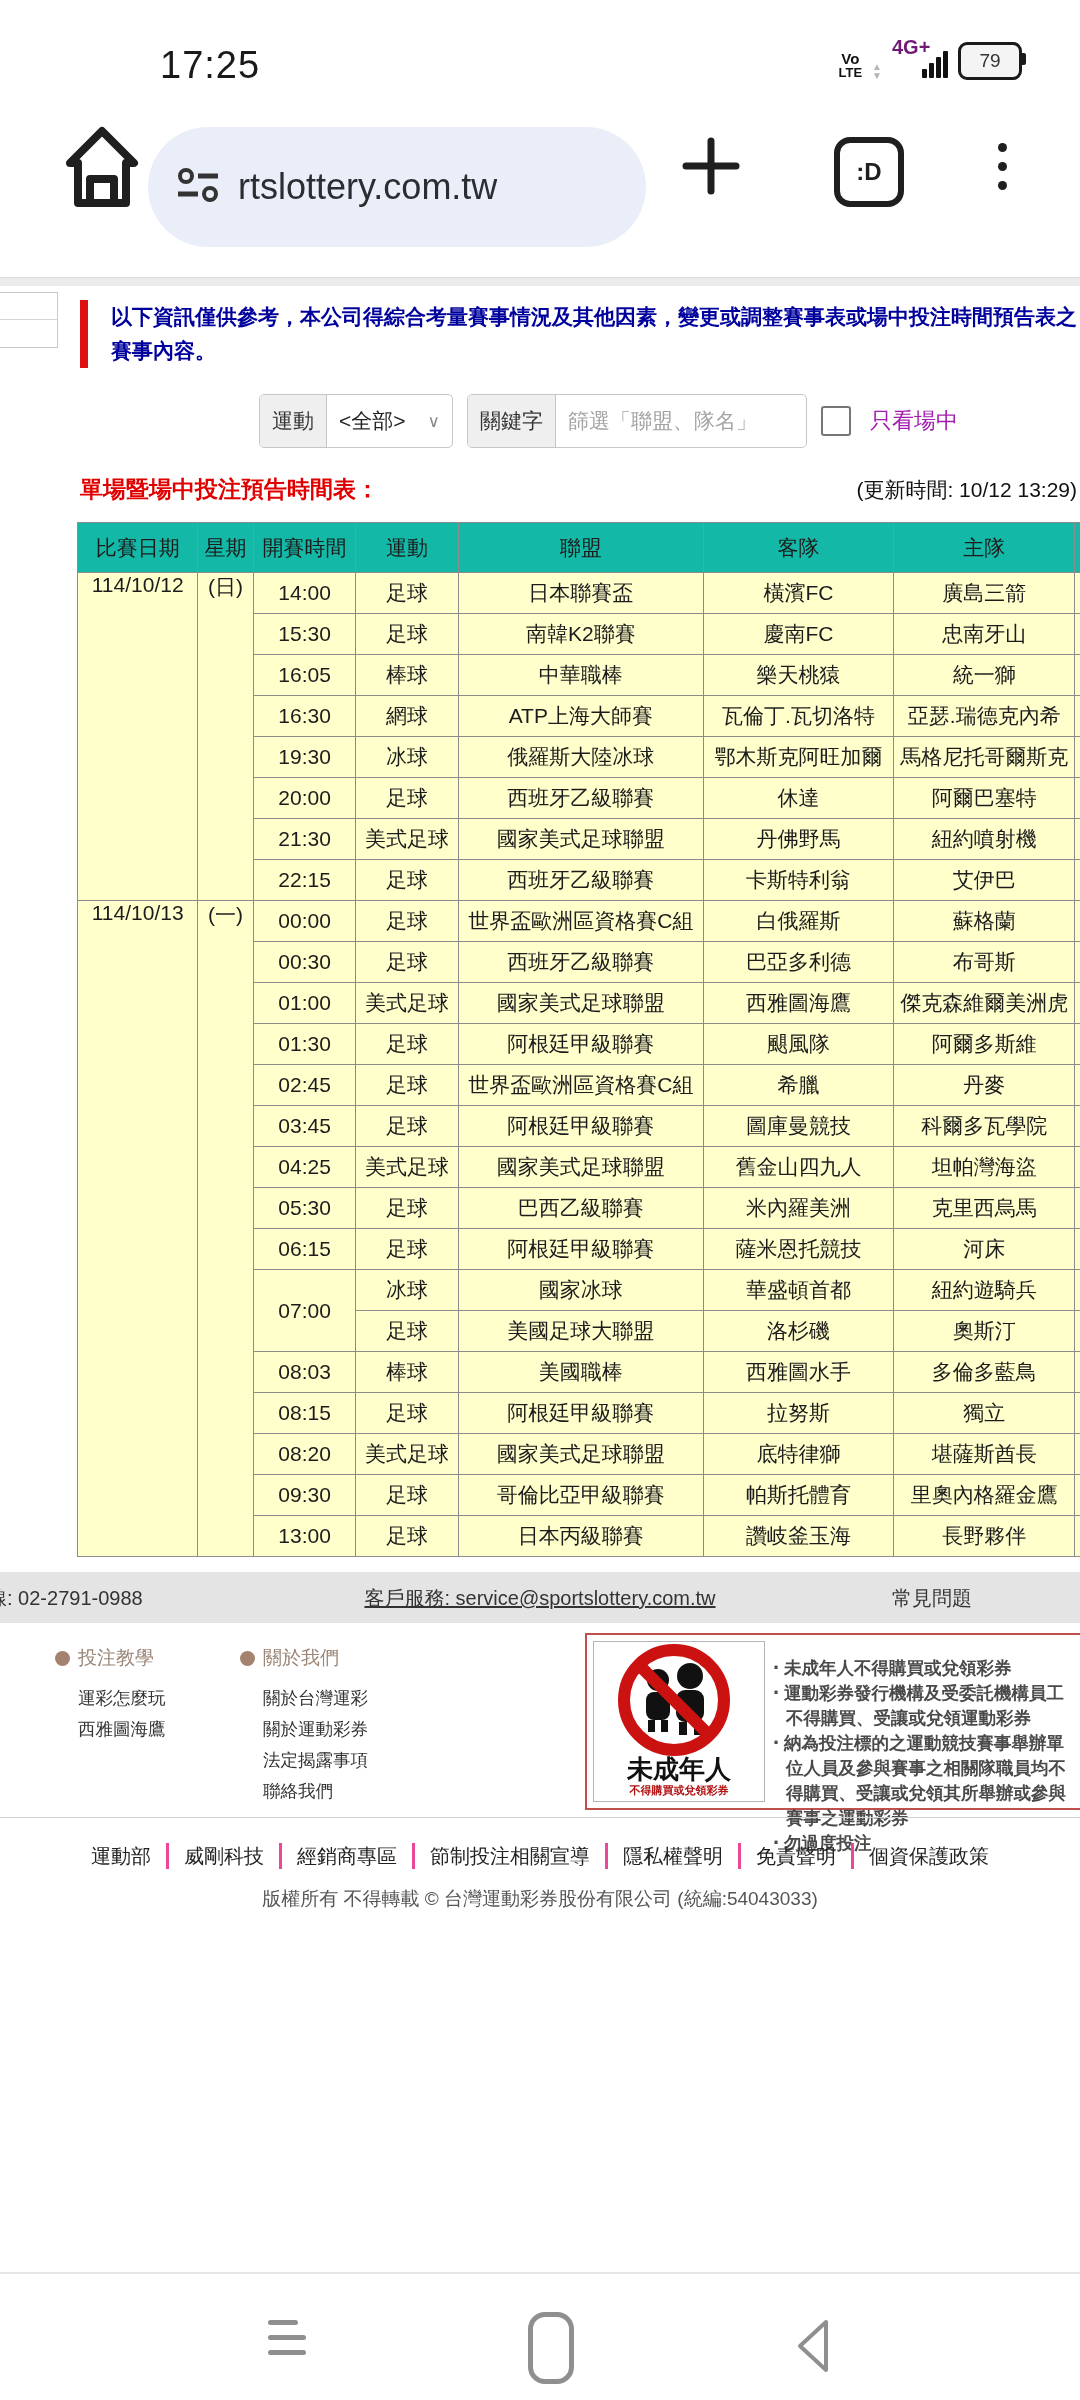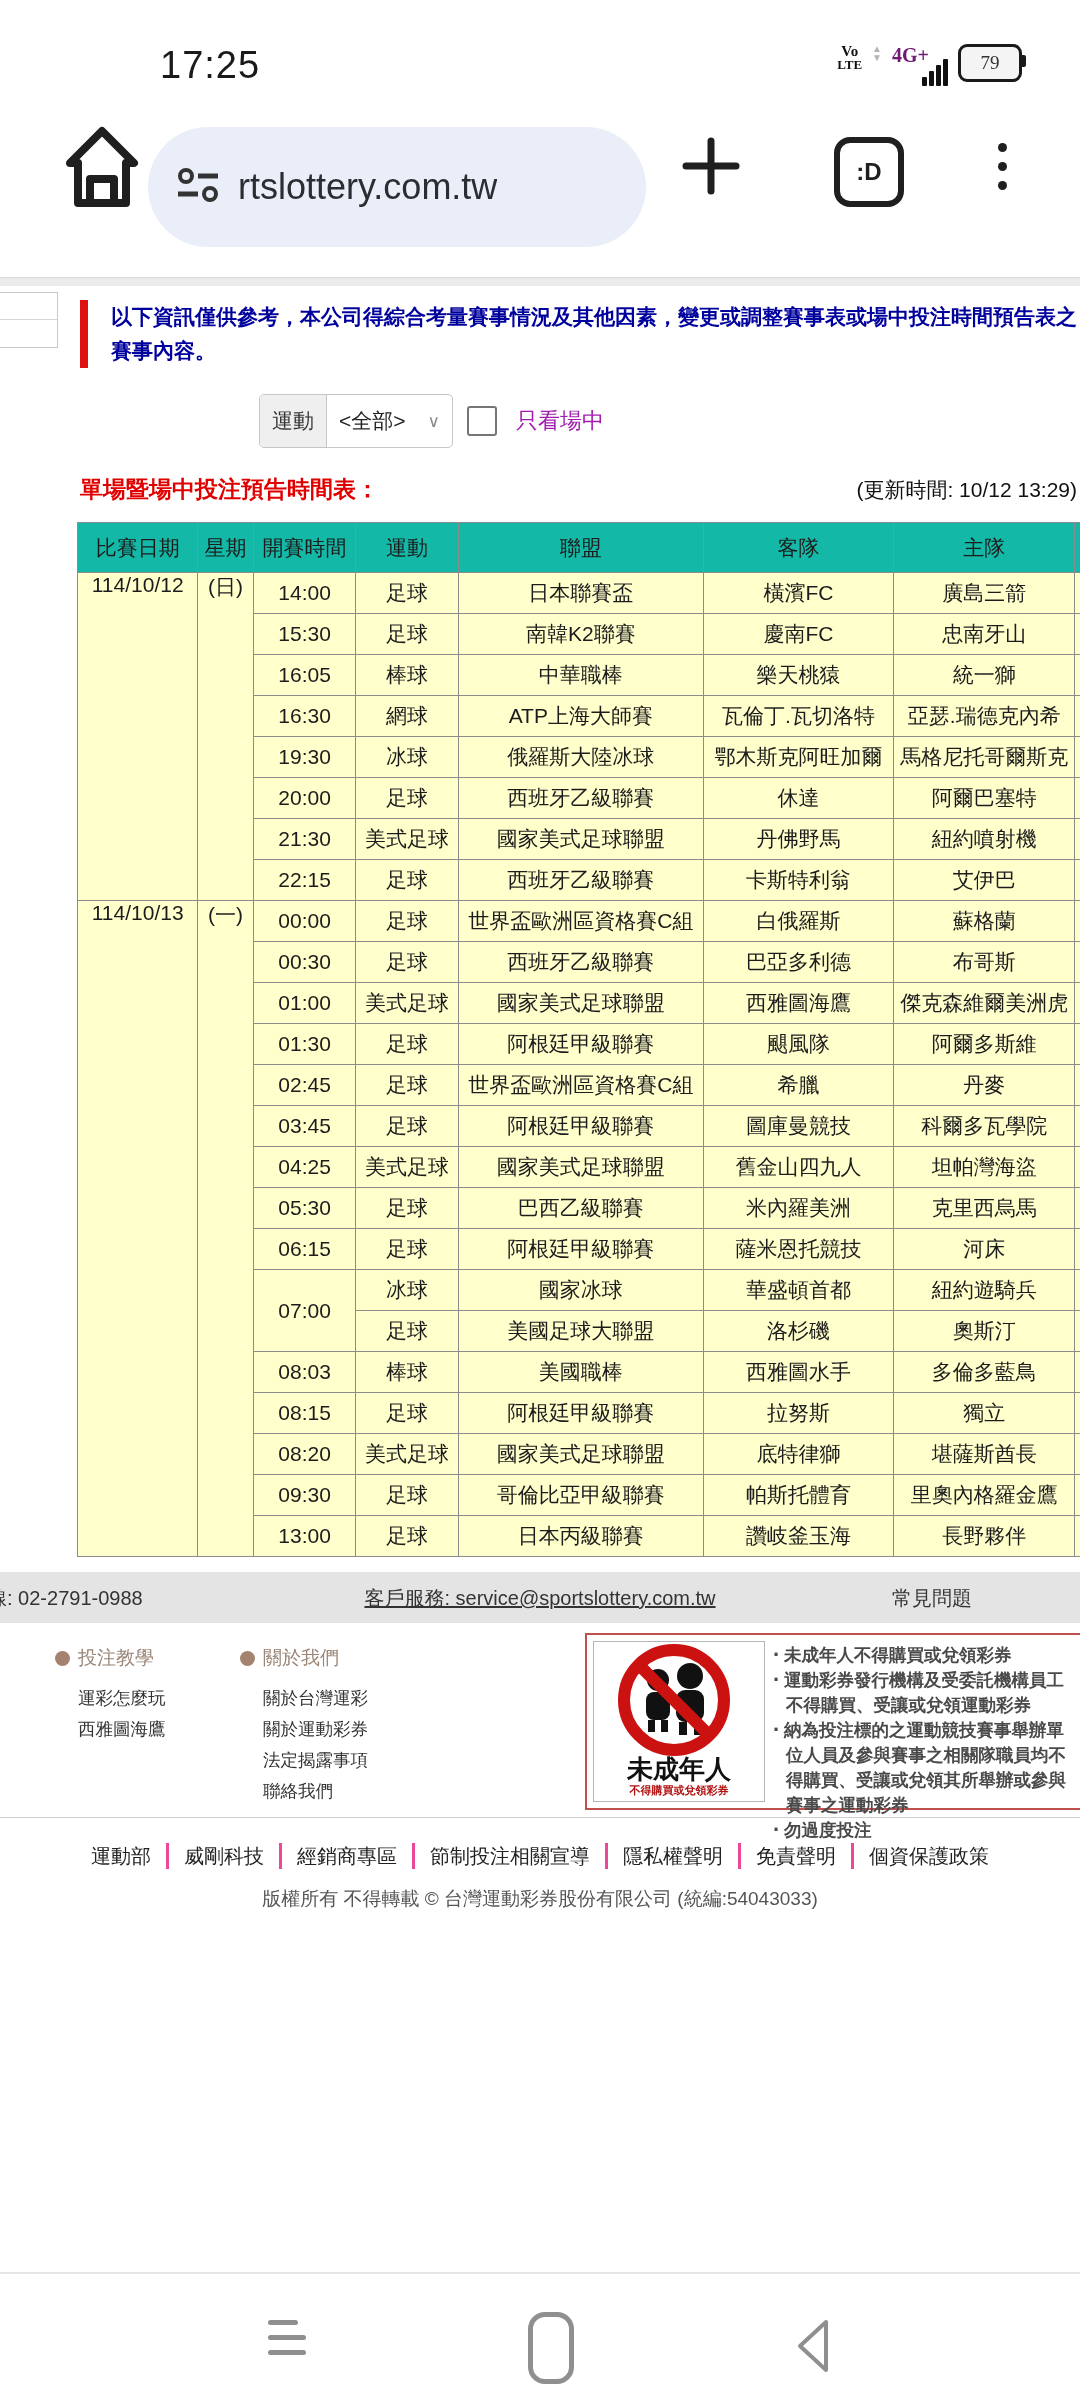--- a/index.html
+++ b/index.html
@@ -1,21 +1,21 @@
 <!DOCTYPE html>
 <html><head>
 <meta charset="utf-8">
 <style>
   html,body{margin:0;padding:0;background:#fff;}
   #screen{position:relative;width:1080px;height:2400px;overflow:hidden;background:#fff;
           font-family:"Liberation Sans","DejaVu Sans",sans-serif;color:#111;}
   
   .statusbar{position:absolute;left:0;top:0;width:1080px;height:95px;}
   .clock{position:absolute;left:160px;top:44px;font-size:38px;font-weight:500;color:#1a1a1a;letter-spacing:1px;}
-  .sys{position:absolute;right:58px;top:44px;display:flex;align-items:flex-start;gap:10px;font-family:Liberation Serif, serif;}
+  .sys{position:absolute;right:58px;top:36px;display:flex;align-items:flex-end;gap:10px;}
   .volte{font-weight:bold;line-height:14px;text-align:center;color:#111;}
   .volte .l1{font-size:15px;}.volte .l2{font-size:13px;}
   .updown{display:flex;flex-direction:column;line-height:9px;font-size:10px;color:#b5b5b5;}
   .net{position:relative;width:56px;height:44px;}
   .net .g4{position:absolute;left:0;top:0;font-size:20px;font-weight:bold;color:#701a75;}
   .bars{position:absolute;right:0;bottom:2px;display:flex;align-items:flex-end;gap:2px;}
   .bars i{display:block;width:5px;background:#111;border-radius:1px;}
   .bat{position:relative;width:58px;height:32px;border:3px solid #1a1a1a;border-radius:9px;
        display:flex;align-items:center;justify-content:center;font-size:19px;color:#333;background:#f4f4f4;}
   .bat:after{content:"";position:absolute;right:-7px;top:8px;width:4px;height:12px;background:#1a1a1a;border-radius:0 2px 2px 0;}
@@ -62,21 +62,21 @@
   .svc-faq{position:absolute;right:108px;top:13px;}
   .fcols{position:absolute;left:55px;top:1645px;display:flex;}
   .fcol{box-sizing:border-box;}
   .fcol .fh{display:flex;align-items:center;color:#9a8577;font-size:19px;}
   .fcol .fh i{width:15px;height:15px;border-radius:50%;background:#a5826f;margin-right:8px;}
   .fcol ul{list-style:none;margin:12px 0 0 23px;padding:0;}
   .fcol li{font-size:17.5px;color:#333;line-height:31px;}
   .warnbox{position:absolute;left:585px;top:1633px;width:497px;height:177px;border:2px solid #c0504d;background:#fff;
            box-sizing:border-box;display:flex;padding:6px;}
   .sign{width:172px;height:161px;border:1px solid #b5b5b5;box-sizing:border-box;flex:none;position:relative;background:#fff;}
-  .warntext{margin-left:8px;font-size:17.5px;font-weight:bold;color:#4a4a4a;line-height:25px;padding-top:2px;}
+  .warntext{margin-left:8px;font-size:17.5px;font-weight:bold;color:#4a4a4a;line-height:25px;padding-top:2px;margin-top:13px;}
   .warntext div{text-indent:-13px;padding-left:13px;}
   .botline{position:absolute;left:0;top:1817px;width:1080px;height:1px;background:#cfcfcf;}
   .blinks{position:absolute;left:0;top:1843px;width:1080px;display:flex;justify-content:center;}
   .blinks span{font-size:20px;color:#222;padding:0 15px;border-right:3px solid #ec4899;line-height:26px;}
   .blinks span:last-child{border-right:none;}
   .copyright{position:absolute;left:0;top:1886px;width:1080px;text-align:center;font-size:19px;color:#555;}
   
   .navbar{position:absolute;left:0;top:2272px;width:1080px;height:128px;border-top:2px solid #e6e6e6;background:#fff;}
   .nav-menu{position:absolute;left:268px;top:46px;display:flex;flex-direction:column;gap:10px;}
   .nav-menu i{display:block;height:5px;background:#8f8f8f;border-radius:3px;}
@@ -157,20 +157,24 @@
 
   <div class="notice">以下資訊僅供參考，本公司得綜合考量賽事情況及其他因素，變更或調整賽事表或場中投注時間預告表之賽事內容。</div>
 
   <div class="filters">
     <div class="combo">
       <div class="lab">運動</div>
       <div class="val">
           <span>&lt;全部&gt;</span>
           <span class="chev">∨</span>
         </div>
+    </div>
+    <div class="combo" style="margin-left:14px;">
+      <div class="lab">關鍵字</div>
+      <div class="kwinput">篩選「聯盟、隊名」</div>
     </div>
     <div class="cbx"></div>
     <div class="cbxlab">只看場中</div>
   </div>
 
   <div class="titlerow">
     <span class="sched-title">單場暨場中投注預告時間表：</span>
     <span class="updated">(更新時間: 10/12 13:29)</span>
   </div>
 

